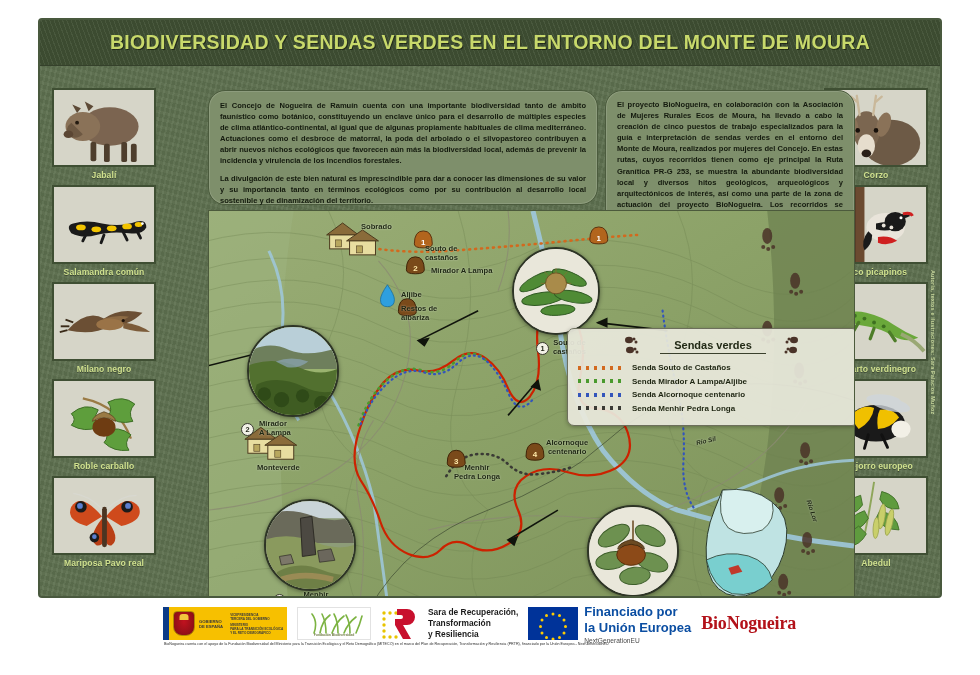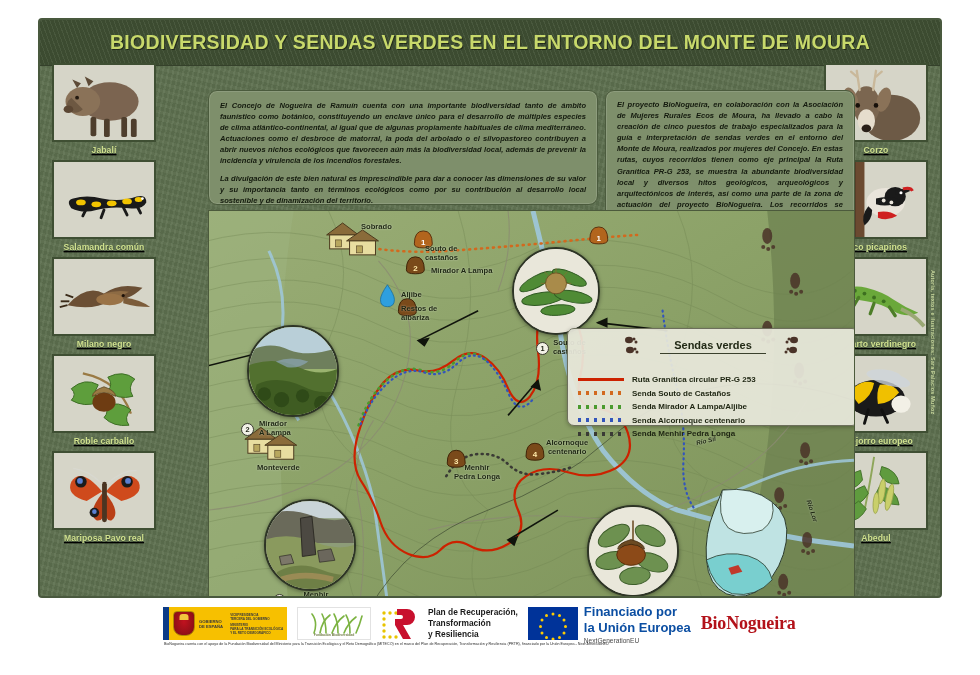--- a/index.html
+++ b/index.html
@@ -55,23 +55,22 @@
     font-size: 19.5px;
     font-weight: bold;
     letter-spacing: .3px;
     text-shadow: 1px 1px 0 rgba(0,0,0,.45);
     white-space: nowrap;
   }
 
   
   .sidecol {
     position: absolute;
-    top: 43px;
+    top: 68px;
     width: 104px;
-    text-decoration: underline;
   }
   .sidecol.left  { left: 12px; }
   .sidecol.right { right: 12px; }
 
   .species {
     margin-bottom: 5px;
   }
   .species-frame {
     width: 104px; height: 79px;
     background: #d6d5c8;
@@ -88,24 +87,23 @@
     letter-spacing: .1px;
     text-shadow: 0 1px 0 rgba(0,0,0,.35);
   }
   .art { position:absolute; inset:0; }
 
   
   .textbox {
     position: absolute;
     background: #7e8f6b;
     border: 1px solid #4b5b3d;
-    border-radius: 9px;
+    border-radius: 17px;
     color: #1d2416;
     box-shadow: inset 0 0 0 1px rgba(255,255,255,.12);
-    font-style: italic;
   }
   .textbox.main {
     left: 168px; top: 70px; width: 390px; height: 115px;
     padding: 9px 11px 5px 11px;
   }
   .textbox.side {
     left: 565px; top: 70px; width: 250px; height: 235px;
     padding: 8px 11px 6px 11px;
   }
   .tb-title {
@@ -176,21 +174,21 @@
     left: 358px; top: 117px;
     width: 292px; height: 98px;
     background: rgba(232,232,219,.93);
     border: 1px solid #6d6f5c;
     border-radius: 7px;
     padding: 6px 10px 6px 10px;
     box-shadow: 0 1px 4px rgba(0,0,0,.3);
   }
   .legend-head {
     display:flex; align-items:center; justify-content:center; gap: 8px;
-    margin-bottom: 16px;
+    margin-bottom: 4px;
   }
   .legend-title {
     font-size: 11px; font-weight: bold; color: #222a16;
     border-bottom: 1.6px solid #3a402c;
     padding: 0 14px 2px 14px;
   }
   .legend-row {
     display: flex; align-items: center; gap: 8px;
     height: 13.5px;
   }
@@ -800,24 +798,20 @@
                 <circle cx="15" cy="4" r="1.5"></circle>
                 <circle cx="13" cy="7" r="1.5"></circle>
               <ellipse cx="19" cy="15" rx="4" ry="3.2"></ellipse>
                 <circle cx="14" cy="14" r="1.5"></circle>
                 <circle cx="12" cy="17" r="1.5"></circle>
             </g>
           </svg>
         </div>
         <div id="legend-rows">
             <div class="legend-row">
-              <div class="swatch" style="background: rgb(204, 34, 0); height: 3px;"></div>
-              <div class="legend-text">Ruta Granítica circular PR-G 253</div>
-            </div>
-            <div class="legend-row">
               <div class="swatch" style="height: 4px; background: repeating-linear-gradient(to right, rgb(210, 105, 30) 0px, rgb(210, 105, 30) 3px, transparent 3px, transparent 8px);"></div>
               <div class="legend-text">Senda Souto de Castaños</div>
             </div>
             <div class="legend-row">
               <div class="swatch" style="height: 4px; background: repeating-linear-gradient(to right, rgb(74, 154, 46) 0px, rgb(74, 154, 46) 3px, transparent 3px, transparent 8px);"></div>
               <div class="legend-text">Senda Mirador A Lampa/Aljibe</div>
             </div>
             <div class="legend-row">
               <div class="swatch" style="height: 4px; background: repeating-linear-gradient(to right, rgb(51, 85, 187) 0px, rgb(51, 85, 187) 3px, transparent 3px, transparent 8px);"></div>
               <div class="legend-text">Senda Alcornoque centenario</div>
@@ -877,21 +871,21 @@
             <circle cx="3" cy="23" r="1.7"></circle>
               <circle cx="3" cy="29" r="1.7"></circle>
             <circle cx="9" cy="5" r="1.7"></circle>
               <circle cx="9" cy="29" r="1.7"></circle>
             <circle cx="15" cy="5" r="1.7"></circle>
               <circle cx="15" cy="29" r="1.7"></circle>
           </g>
           <path d="M16,1 h10 a8,8 0 0 1 0,16 h-4 l8,14 h-8 l-8,-14 v-6 h6 a2,2 0 0 0 0,-4 h-4 Z" fill="#c8102e"></path>
         </svg>
         <div class="prtr-text">
-          <div>Plan de Recuperación,</div>
+          <div>Sara de Recuperación,</div>
           <div>Transformación</div>
           <div>y Resiliencia</div>
         </div>
       </div>
 
       <div class="logo-eu">
         <svg class="eu-flag" viewBox="0 0 50 33">
           <rect width="50" height="33" fill="#003399"></rect>
           <g fill="#ffcc00">
             <circle cx="25" cy="7" r="1.5"></circle>

